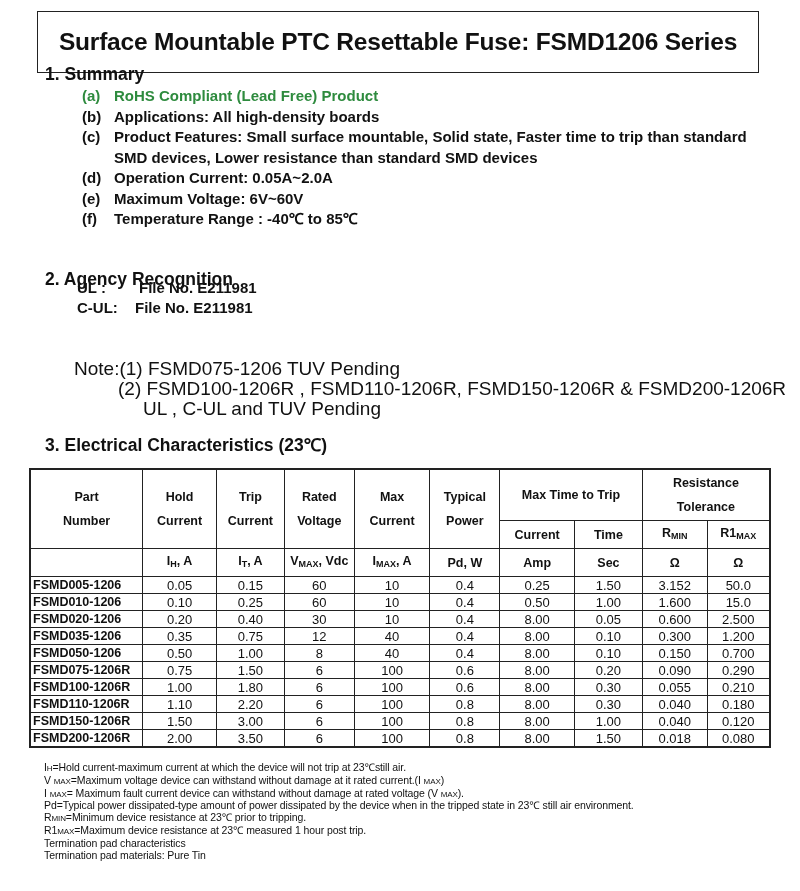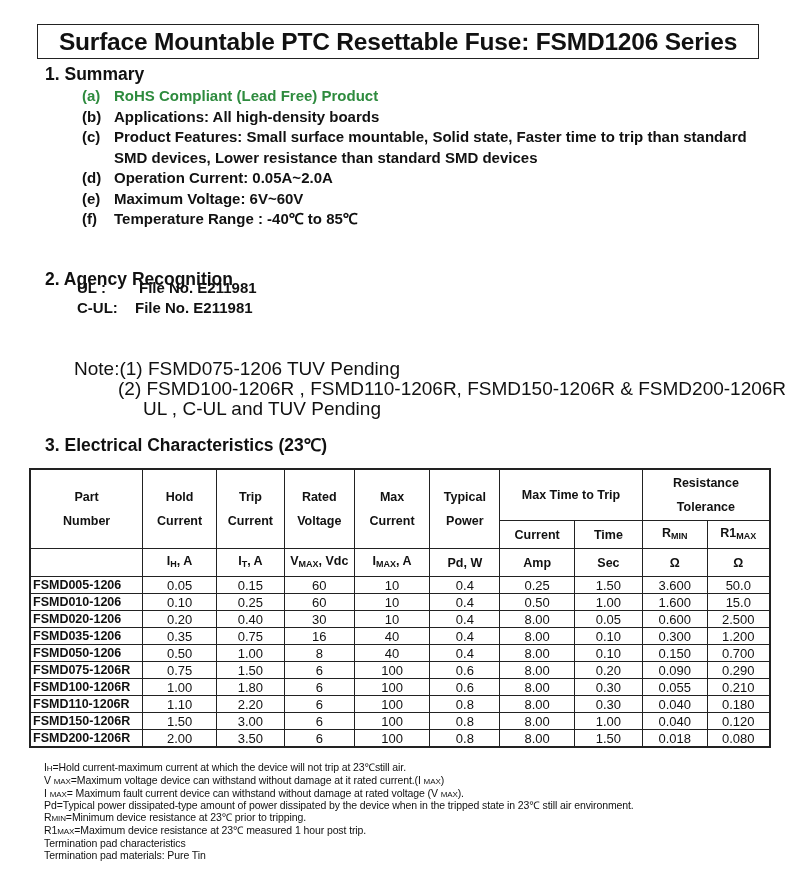--- a/index.html
+++ b/index.html
@@ -1,21 +1,21 @@
 <!DOCTYPE html>
 <html><head>
 <meta charset="utf-8">
 <style>
   html, body { margin: 0; padding: 0; background: #ffffff; }
   body {
     width: 800px; height: 891px; position: relative; overflow: hidden;
     font-family: "Liberation Sans", sans-serif; color: #111;
   }
   .title-box {
-    position: absolute; left: 37px; top: 24px; width: 722px; height: 35px;
+    position: absolute; left: 37px; top: 11px; width: 722px; height: 62px;
     border: 1.5px solid #222; box-sizing: border-box;
     display: flex; align-items: center; justify-content: center;
   }
   .title-box h1 {
     margin: 0; font-size: 24.5px; font-weight: bold; letter-spacing: -0.2px;
   }
   .sec-heading {
     position: absolute; font-size: 17.5px; font-weight: bold; margin: 0;
   }
   .summary-list {
@@ -180,21 +180,21 @@
   <tbody id="spec-body">
       <tr>
         <td class="part">FSMD005-1206</td>
         <td>0.05</td>
         <td>0.15</td>
         <td>60</td>
         <td>10</td>
         <td>0.4</td>
         <td>0.25</td>
         <td>1.50</td>
-        <td>3.600</td>
+        <td>3.152</td>
         <td>50.0</td>
       </tr>
       <tr>
         <td class="part">FSMD010-1206</td>
         <td>0.10</td>
         <td>0.25</td>
         <td>60</td>
         <td>10</td>
         <td>0.4</td>
         <td>0.50</td>
@@ -211,21 +211,21 @@
         <td>0.4</td>
         <td>8.00</td>
         <td>0.05</td>
         <td>0.600</td>
         <td>2.500</td>
       </tr>
       <tr>
         <td class="part">FSMD035-1206</td>
         <td>0.35</td>
         <td>0.75</td>
-        <td>16</td>
+        <td>12</td>
         <td>40</td>
         <td>0.4</td>
         <td>8.00</td>
         <td>0.10</td>
         <td>0.300</td>
         <td>1.200</td>
       </tr>
       <tr>
         <td class="part">FSMD050-1206</td>
         <td>0.50</td>

